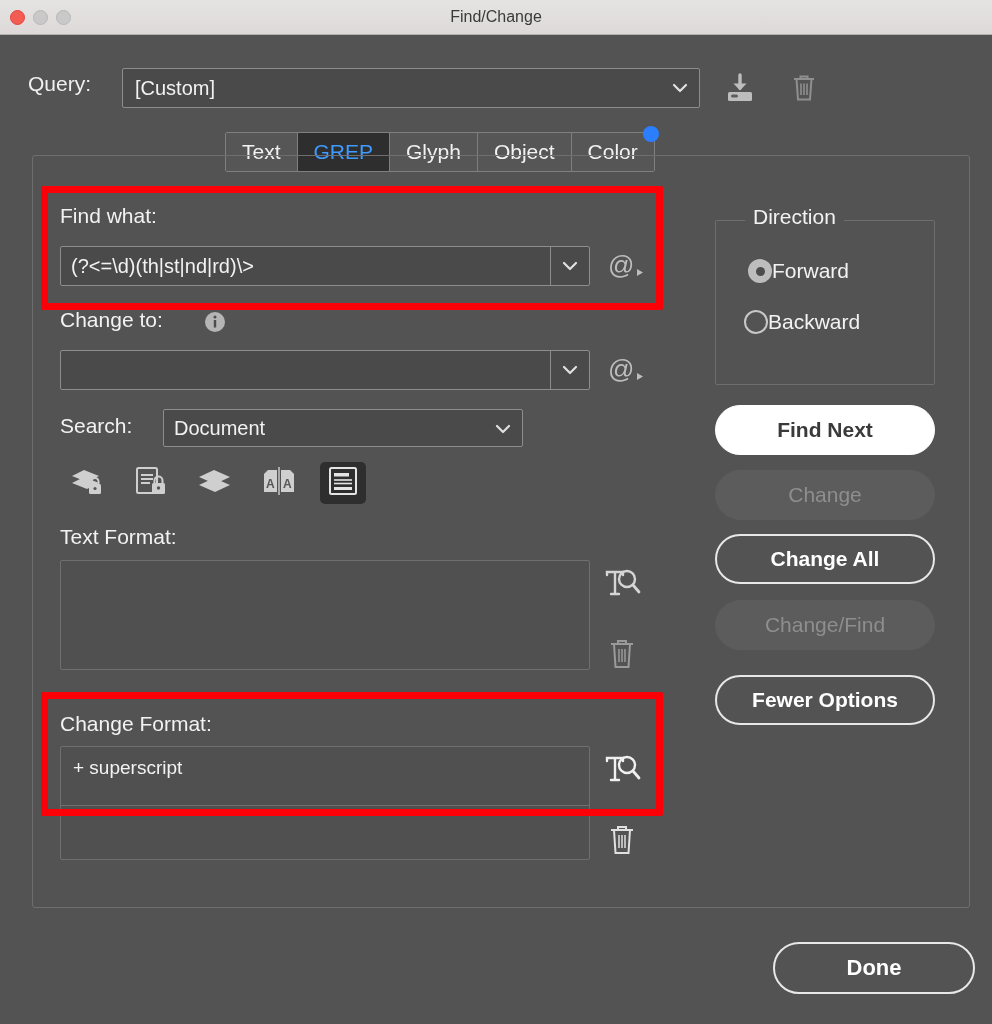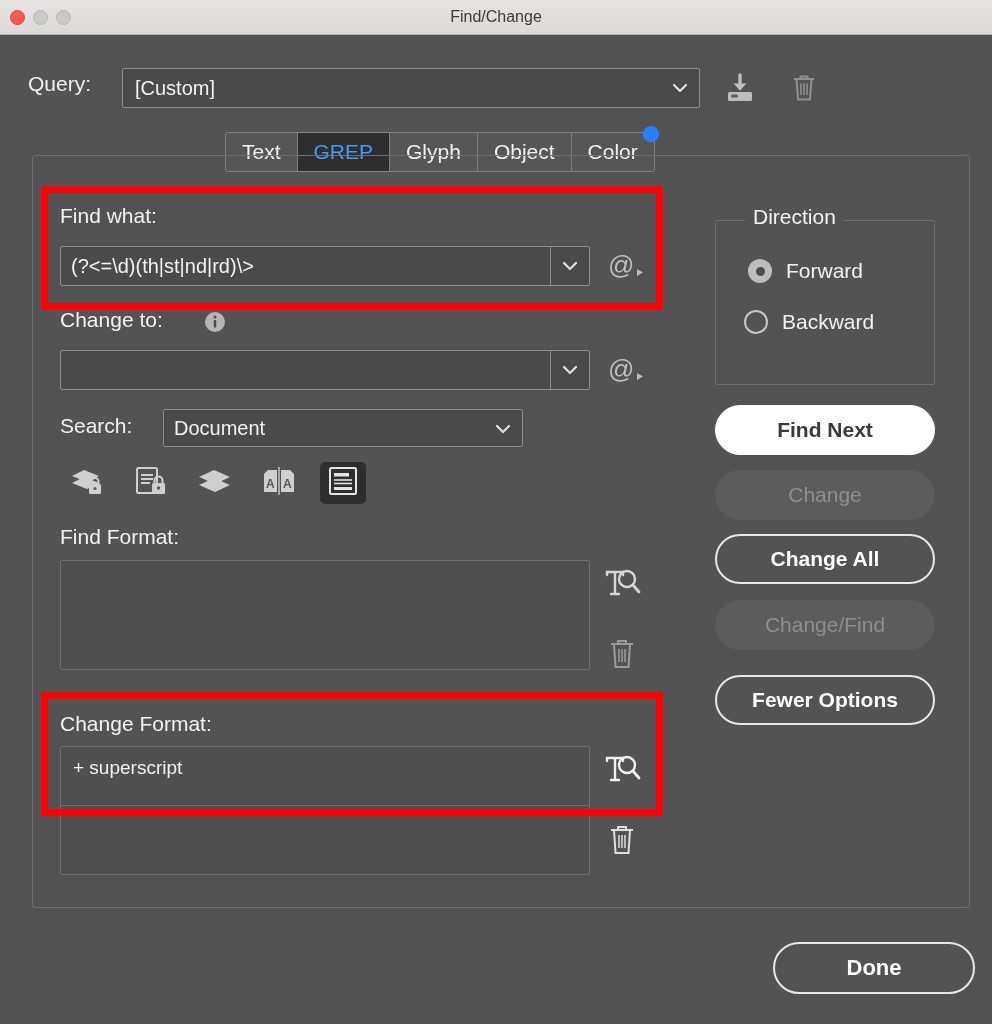--- a/index.html
+++ b/index.html
@@ -120,42 +120,42 @@
     display: flex; align-items: center; justify-content: center;
   }
   .opt.on { background: #2e2e2e; }
 
   
   .fmtbox {
     position: absolute; background: #505050;
     border: 1px solid #6f6f6f; border-radius: 2px;
   }
   .find-format-box   { left: 60px; top: 560px; width: 530px; height: 110px; }
-  .change-format-box { left: 60px; top: 746px; width: 530px; height: 129px; }
+  .change-format-box { left: 60px; top: 746px; width: 530px; height: 114px; }
   .fmt-text {
     position: absolute; left: 12px; top: 10px; font-size: 19px; color: #f2f2f2;
   }
   .fmt-sep { position: absolute; left: 0; right: 0; top: 58px; height: 1px; background: #6f6f6f; }
 
   .ff-search { position: absolute; left: 604px; top: 566px; width: 38px; height: 38px; }
   .ff-trash  { position: absolute; left: 606px; top: 636px; width: 34px; height: 38px; }
   .cf-search { position: absolute; left: 604px; top: 752px; width: 38px; height: 38px; }
   .cf-trash  { position: absolute; left: 606px; top: 822px; width: 34px; height: 38px; }
 
   
   .direction-group {
     position: absolute; left: 715px; top: 220px; width: 220px; height: 165px;
     border: 1px solid #6e6e6e; border-radius: 2px;
   }
   .direction-title {
     position: absolute; left: 745px; top: 205px;
     padding: 0 8px; background: #535353;
     font-size: 21px; color: #f2f2f2;
   }
-  .radio-row { position: absolute; display: flex; align-items: flex-end; gap: 14px; }
+  .radio-row { position: absolute; display: flex; align-items: flex-end; }
   .radio-forward  { left: 748px; top: 259px; }
   .radio-backward { left: 744px; top: 310px; }
   .radio {
     width: 24px; height: 24px; border-radius: 50%;
     border: 2px solid #c8c8c8; background: transparent;
     display: flex; align-items: center; justify-content: center;
   }
   .radio.checked { background: #bdbdbd; border-color: #bdbdbd; }
   .radio.checked::after {
     content: ""; width: 9px; height: 9px; border-radius: 50%; background: #4d4d4d;
@@ -363,21 +363,21 @@
           <rect x="3" y="3" width="26" height="26" rx="1.5" fill="none" stroke="#e4e4e4" stroke-width="2"></rect>
           <rect x="7" y="8" width="15" height="3.5" fill="#e4e4e4"></rect>
           <path d="M7 15 H25" stroke="#e4e4e4" stroke-width="1.6"></path>
           <path d="M7 18.5 H25" stroke="#e4e4e4" stroke-width="1.6"></path>
           <rect x="7" y="22" width="18" height="3" fill="#e4e4e4"></rect>
         </svg>
       </span>
     </div>
   </div>
 
-  <div class="lbl find-format-label">Find Format:</div>
+  <div class="lbl find-format-label">Text Format:</div>
   <div class="fmtbox find-format-box">
     <span class="fmt-text"></span>
   </div>
   <div class="ff-search">
     <svg width="38" height="38" viewBox="0 0 38 38">
       <path d="M3 9 V6 H19 V9 M11 6 V28 M7 28 H15" fill="none" stroke="#d5d5d5" stroke-width="2.4" stroke-linecap="round"></path>
       <circle cx="23" cy="13" r="8" fill="none" stroke="#d5d5d5" stroke-width="2.4"></circle>
       <path d="M29 19 L35 26" stroke="#d5d5d5" stroke-width="2.8" stroke-linecap="round"></path>
     </svg>
   </div>

